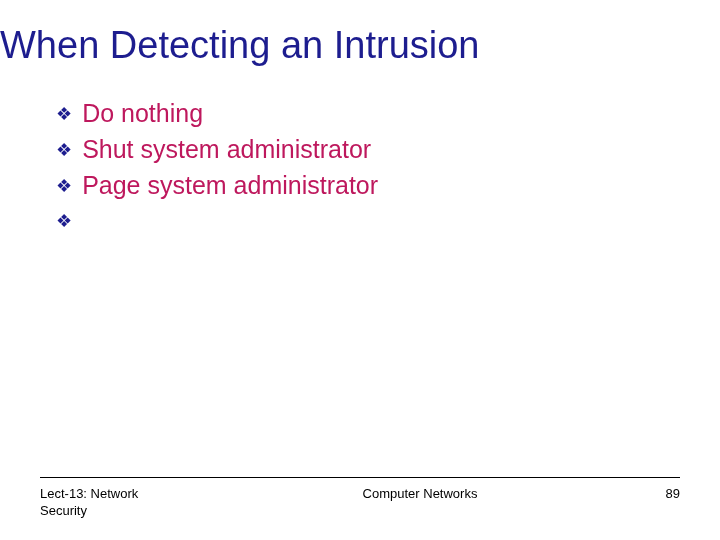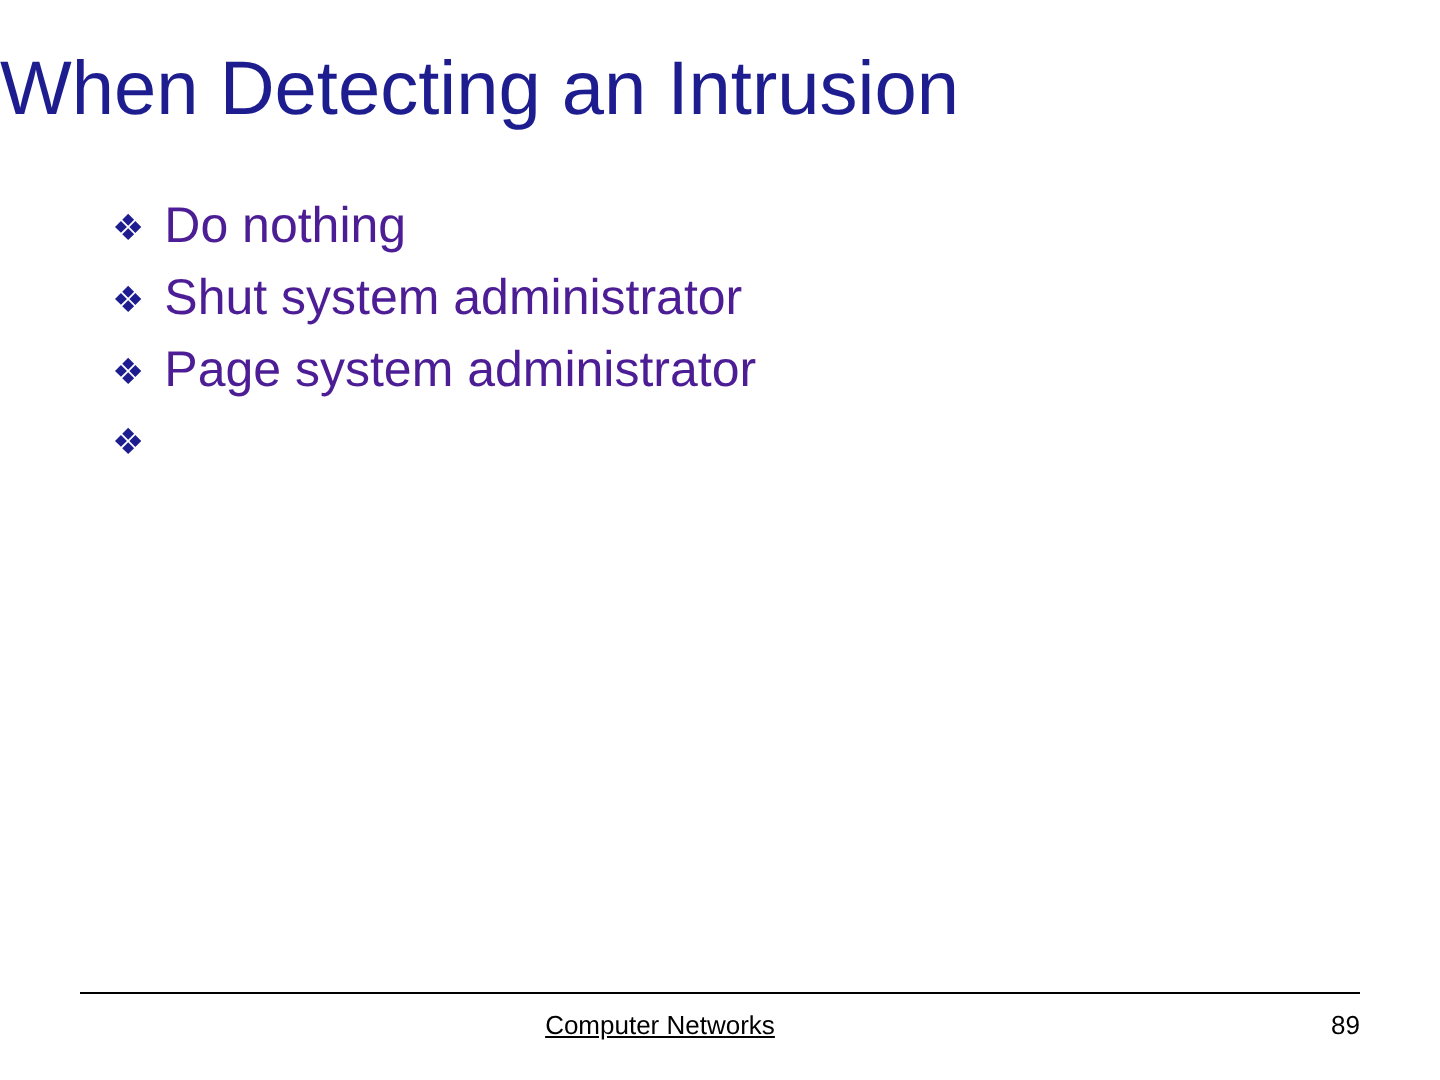--- a/index.html
+++ b/index.html
@@ -32,21 +32,21 @@
       margin-bottom: 2px;
     }
     .bullet-icon {
       color: #1d1d8f;
       font-size: 18px;
       margin-right: 10px;
       margin-top: 6px;
       flex-shrink: 0;
     }
     .bullet-text {
-      color: #4c1d95;
+      color: #be185d;
       font-size: 25px;
       line-height: 1.35;
     }
     .footer {
       position: absolute;
       bottom: 20px;
       left: 0;
       right: 0;
       padding: 0 40px;
     }
@@ -63,21 +63,20 @@
       font-size: 13px;
       color: #000;
     }
     .footer-left {
       width: 180px;
       line-height: 1.3;
     }
     .footer-center {
       text-align: center;
       flex: 1;
-      text-decoration: underline;
     }
     .footer-right {
       width: 60px;
       text-align: right;
     }
   </style>
 </head>
 <body>
 
 <h1 class="title">When Detecting an Intrusion</h1>
@@ -98,16 +97,20 @@
     </li>
     <li class="bullet-item">
       <span class="bullet-icon">❖</span>
     </li>
   </ul>
 </div>
 
 <div class="footer">
   <hr class="footer-line">
   <div class="footer-row">
+    <div class="footer-left">
+      <span>Lect-13: Network</span><br>
+      <span>Security</span>
+    </div>
     <div class="footer-center">Computer Networks</div>
     <div class="footer-right">89</div>
   </div>
 </div>
 
 </body></html>

